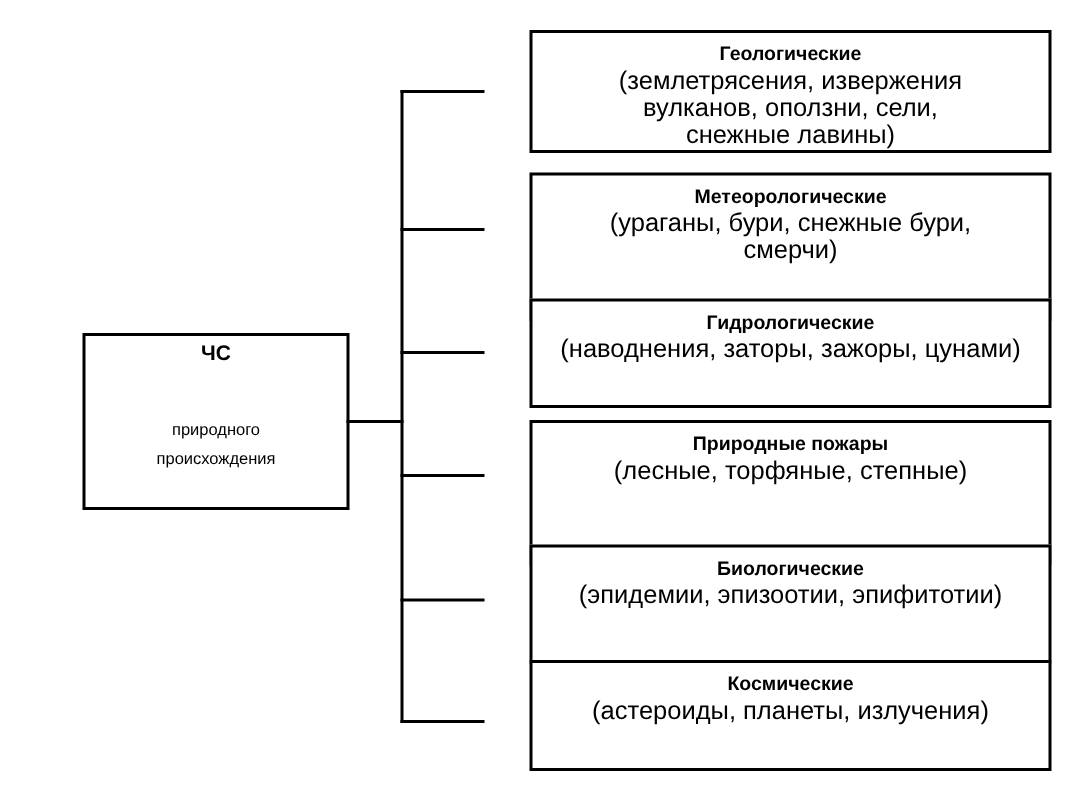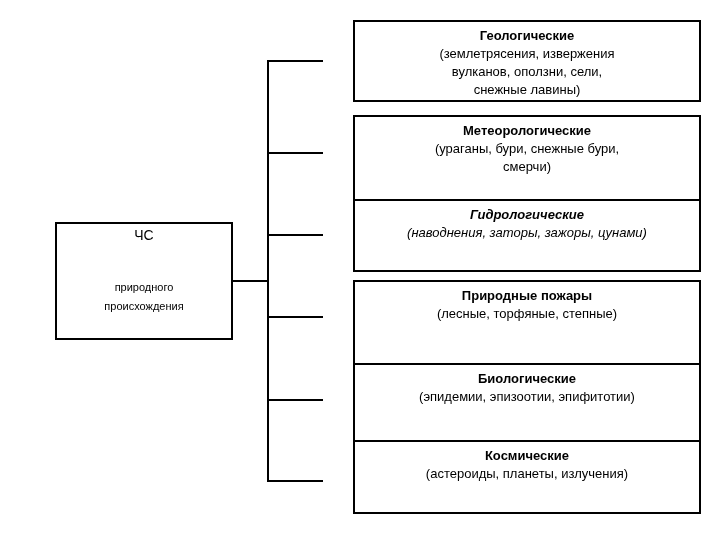--- a/index.html
+++ b/index.html
@@ -27,21 +27,21 @@
     left: 55px;
     top: 222px;
     width: 178px;
     height: 118px;
     display: flex;
     flex-direction: column;
     justify-content: center;
     padding-bottom: 20px;
   }
   .root-title {
-    font-weight: normal;
+    font-weight: bold;
     font-size: 14px;
     line-height: 19px;
   }
   .root-subtitle {
     font-size: 11px;
     line-height: 19px;
     white-space: pre-line;
     margin-top: 33px;
   }
   .branch-node {
@@ -49,41 +49,41 @@
     width: 348px;
     padding-top: 5px;
     margin-left: 30px;
   }
   .branch-title {
     font-weight: bold;
     font-size: 13px;
     line-height: 18px;
   }
   .branch-body {
-    font-size: 13px;
+    font-size: 17px;
     line-height: 18px;
     white-space: pre-line;
   }
   .line {
     position: absolute;
     background: #000000;
   }
   
   .root-connector { left: 231px; top: 280px; width: 38px; height: 2px; }
   .trunk          { left: 267px; top: 60px;  width: 2px;  height: 422px; }
   .stub           { left: 267px; width: 56px; height: 2px; }
   .stub-1 { top: 60px; }
   .stub-2 { top: 152px; }
   .stub-3 { top: 234px; }
   .stub-4 { top: 316px; }
   .stub-5 { top: 399px; }
   .stub-6 { top: 480px; }
   .branch-1 { top: 20px;  height: 82px; }
   .branch-2 { top: 115px; height: 99px; }
-  .branch-3 { top: 199px; height: 73px; font-style: italic; }
+  .branch-3 { top: 199px; height: 73px; }
   .branch-4 { top: 280px; height: 97px; }
   .branch-5 { top: 363px; height: 80px; }
   .branch-6 { top: 440px; height: 74px; }
 </style>
 </head>
 <body>
 
 <div class="canvas">
 
   <div class="node root-node">

